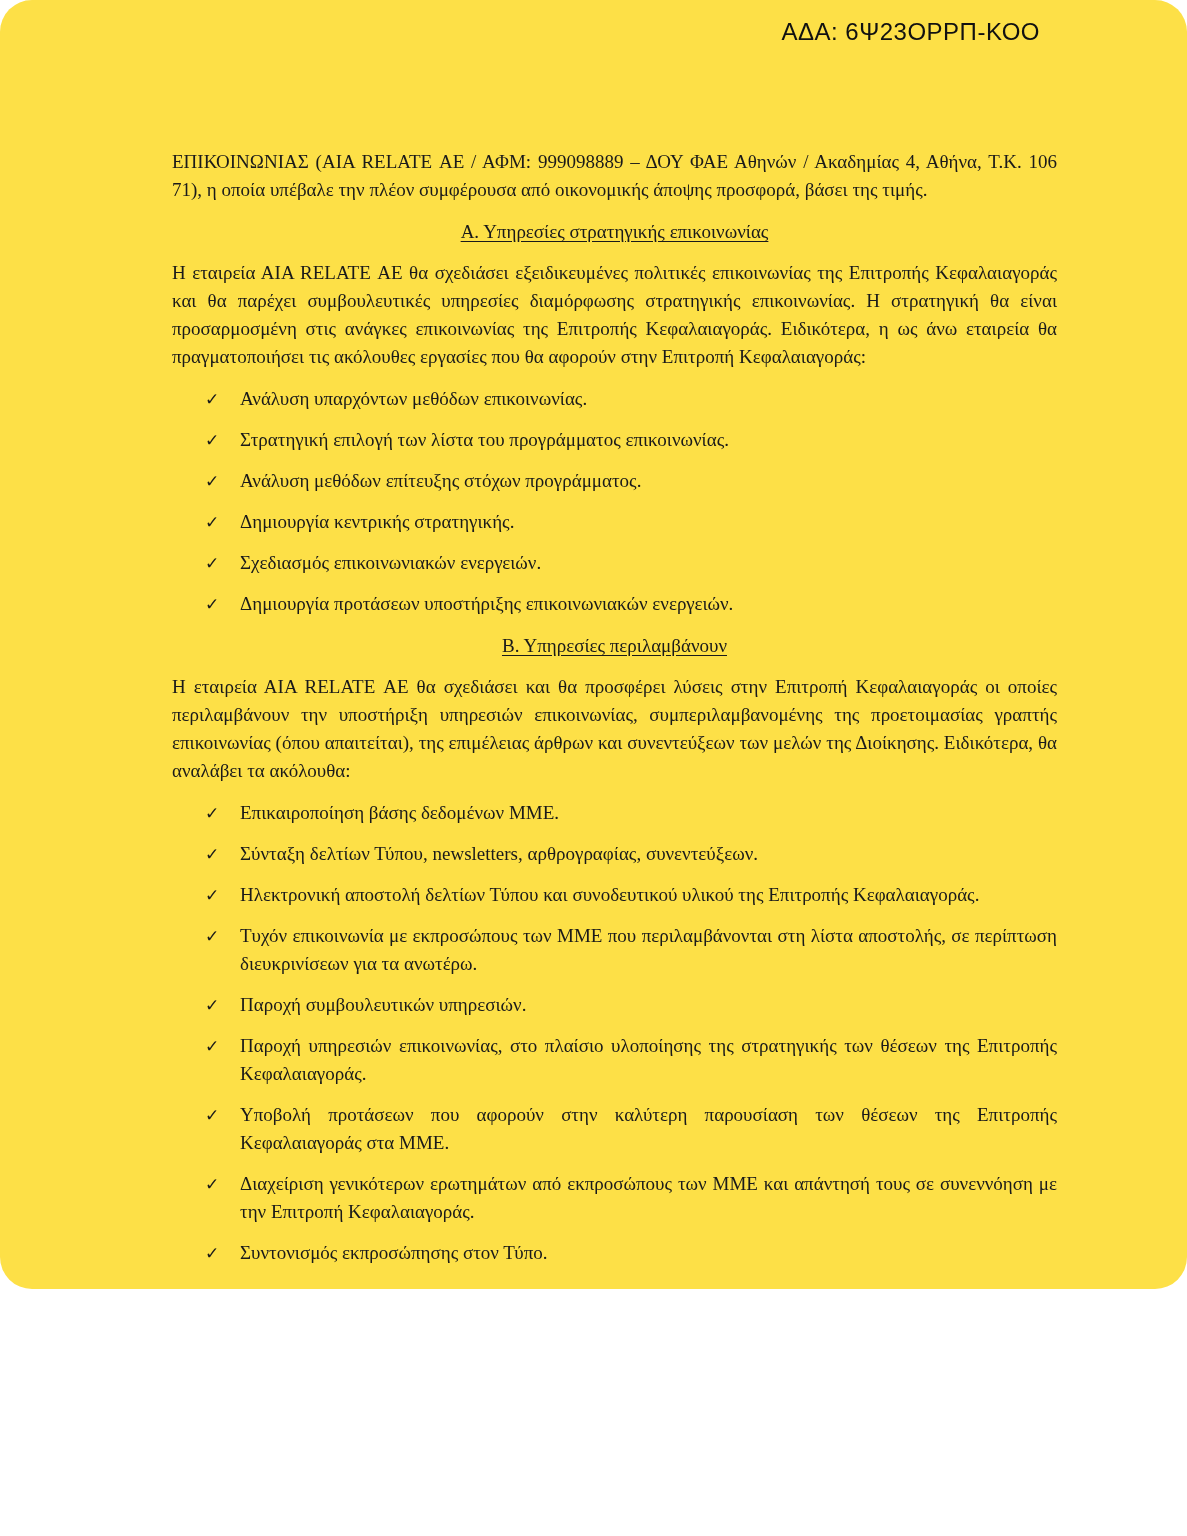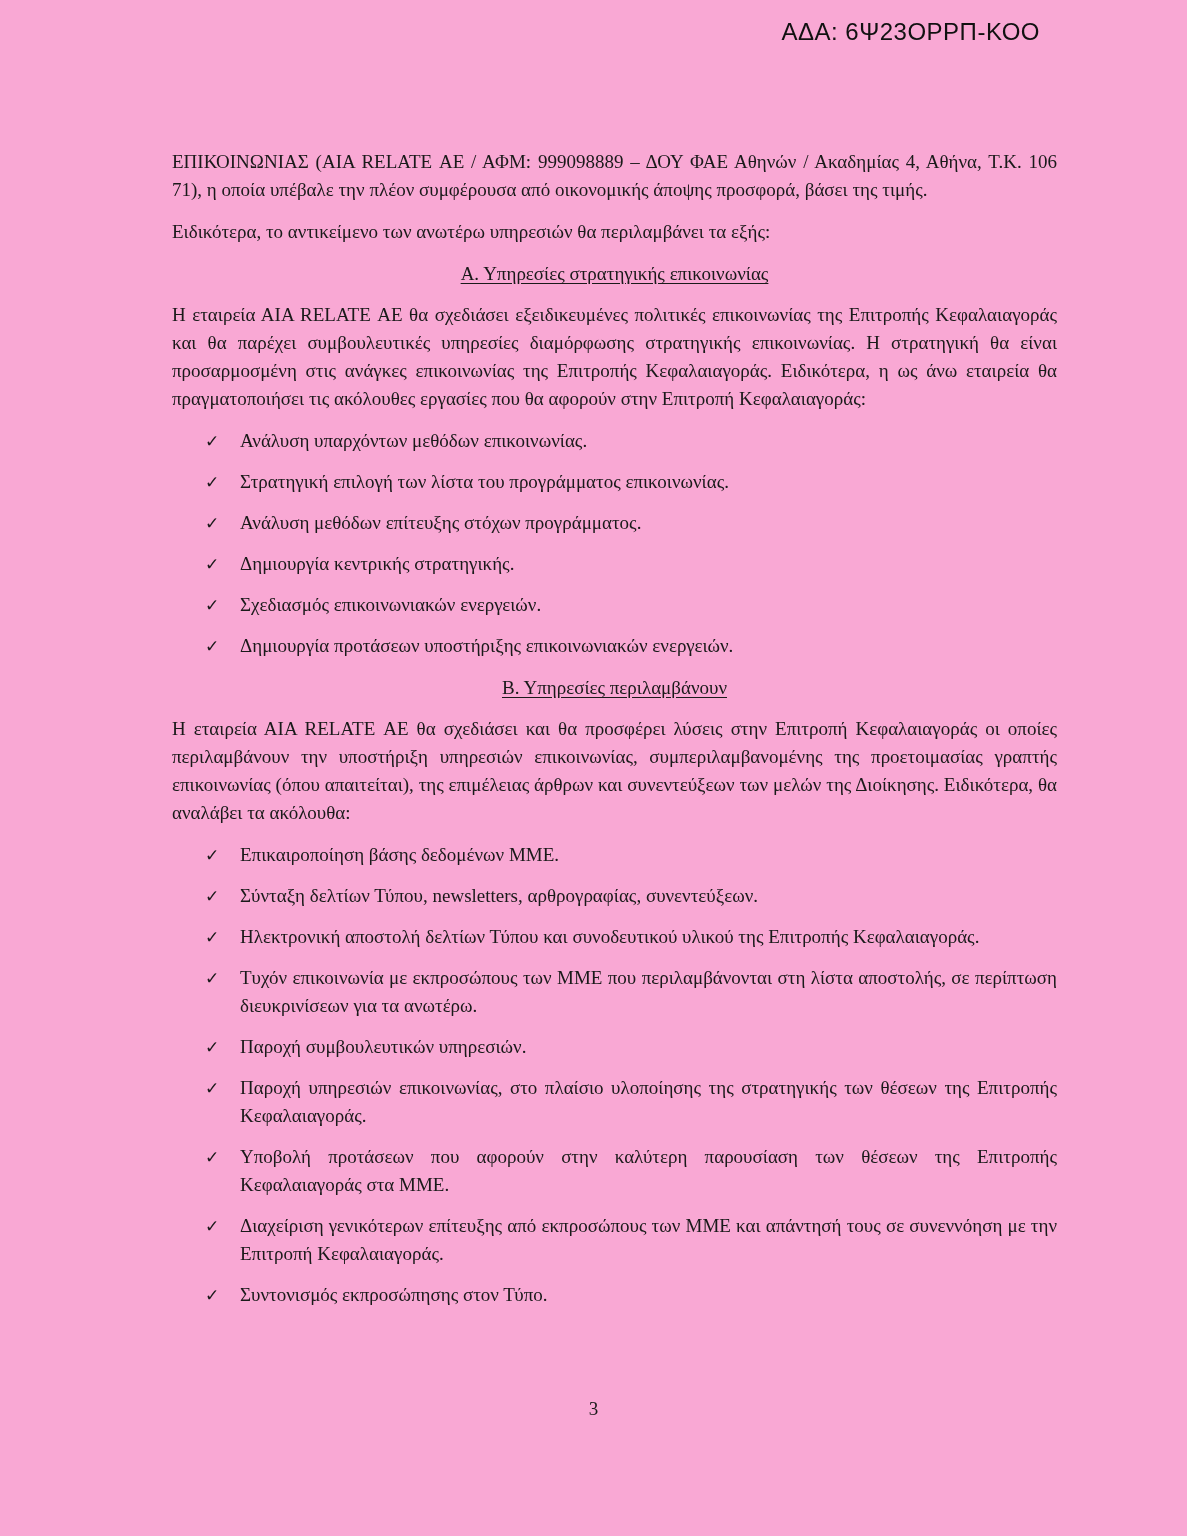--- a/index.html
+++ b/index.html
@@ -3,25 +3,26 @@
 <meta charset="utf-8">
 <style>
   html, body {
     margin: 0;
     padding: 0;
     background: #ffffff;
   }
   .page {
     position: relative;
     width: 1187px;
-    height: 1536px;
-    background: #f9a8d4;
+    height: 1289px;
+    background: #fde047;
     font-family: "Liberation Serif", "DejaVu Serif", serif;
     color: #1a1a1a;
     overflow: hidden;
+    border-radius: 32px;
   }
   .ada-header {
     position: absolute;
     top: 18px;
     right: 147px;
     font-family: "Liberation Sans", "DejaVu Sans", sans-serif;
     font-size: 24px;
     color: #111111;
     letter-spacing: 0.5px;
   }
@@ -78,21 +79,20 @@
 <body>
 
 <div class="page">
 
   <div class="ada-header">ΑΔΑ: 6Ψ23ΟΡΡΠ-ΚΟΟ</div>
 
   <div class="content">
 
     <p class="para">ΕΠΙΚΟΙΝΩΝΙΑΣ (ΑΙΑ RELATE ΑΕ / ΑΦΜ: 999098889 – ΔΟΥ ΦΑΕ Αθηνών / Ακαδημίας 4, Αθήνα, Τ.Κ. 106 71), η οποία υπέβαλε την πλέον συμφέρουσα από οικονομικής άποψης προσφορά, βάσει της τιμής.</p>
 
-    <p class="para">Ειδικότερα, το αντικείμενο των ανωτέρω υπηρεσιών θα περιλαμβάνει τα εξής:</p>
 
     <h2 class="section-heading">Α. Υπηρεσίες στρατηγικής επικοινωνίας</h2>
 
     <p class="para">Η εταιρεία ΑΙΑ RELATE ΑΕ θα σχεδιάσει εξειδικευμένες πολιτικές επικοινωνίας της Επιτροπής Κεφαλαιαγοράς και θα παρέχει συμβουλευτικές υπηρεσίες διαμόρφωσης στρατηγικής επικοινωνίας. Η στρατηγική θα είναι προσαρμοσμένη στις ανάγκες επικοινωνίας της Επιτροπής Κεφαλαιαγοράς. Ειδικότερα, η ως άνω εταιρεία θα πραγματοποιήσει τις ακόλουθες εργασίες που θα αφορούν στην Επιτροπή Κεφαλαιαγοράς:</p>
 
     <ul class="check-list">
       <li>
         <span class="check">✓</span>
         <span>Ανάλυση υπαρχόντων μεθόδων επικοινωνίας.</span>
       </li>
@@ -146,21 +146,21 @@
       <li>
         <span class="check">✓</span>
         <span>Παροχή υπηρεσιών επικοινωνίας, στο πλαίσιο υλοποίησης της στρατηγικής των θέσεων της Επιτροπής Κεφαλαιαγοράς.</span>
       </li>
       <li>
         <span class="check">✓</span>
         <span>Υποβολή προτάσεων που αφορούν στην καλύτερη παρουσίαση των θέσεων της Επιτροπής Κεφαλαιαγοράς στα ΜΜΕ.</span>
       </li>
       <li>
         <span class="check">✓</span>
-        <span>Διαχείριση γενικότερων επίτευξης από εκπροσώπους των ΜΜΕ και απάντησή τους σε συνεννόηση με την Επιτροπή Κεφαλαιαγοράς.</span>
+        <span>Διαχείριση γενικότερων ερωτημάτων από εκπροσώπους των ΜΜΕ και απάντησή τους σε συνεννόηση με την Επιτροπή Κεφαλαιαγοράς.</span>
       </li>
       <li>
         <span class="check">✓</span>
         <span>Συντονισμός εκπροσώπησης στον Τύπο.</span>
       </li>
     </ul>
 
   </div>
 
   <div class="page-number">3</div>

